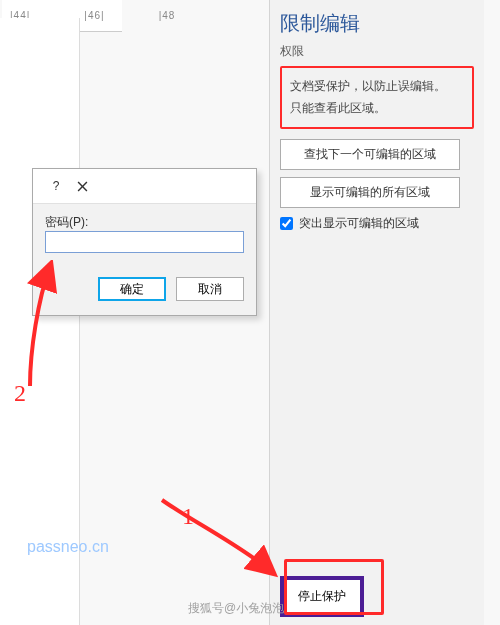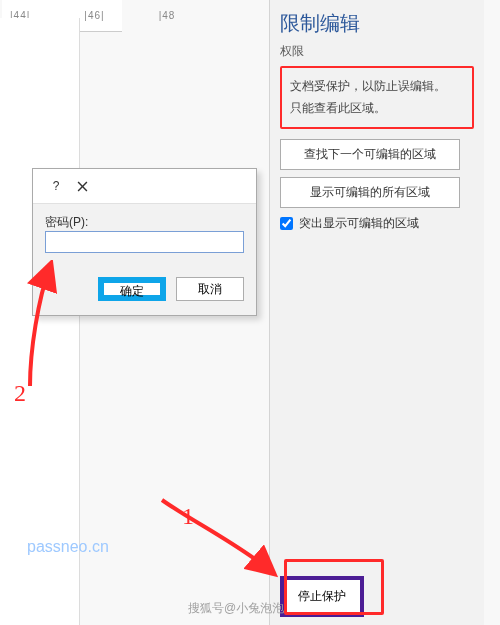--- a/index.html
+++ b/index.html
@@ -153,21 +153,21 @@
       gap: 10px;
     }
     .dbtn {
       width: 68px;
       height: 24px;
       background: #fff;
       border: 1px solid #adadad;
       cursor: pointer;
       font-size: 12px;
     }
-    .dbtn.primary { border: 6px solid #0ea5e9; }
+    .dbtn.primary { border: 2px solid #0ea5e9; }
 
     
     .arrow1 {
       position: absolute;
       left: 150px; top: 490px;
       width: 130px; height: 100px;
       pointer-events: none;
     }
     .arrow2 {
       position: absolute;

